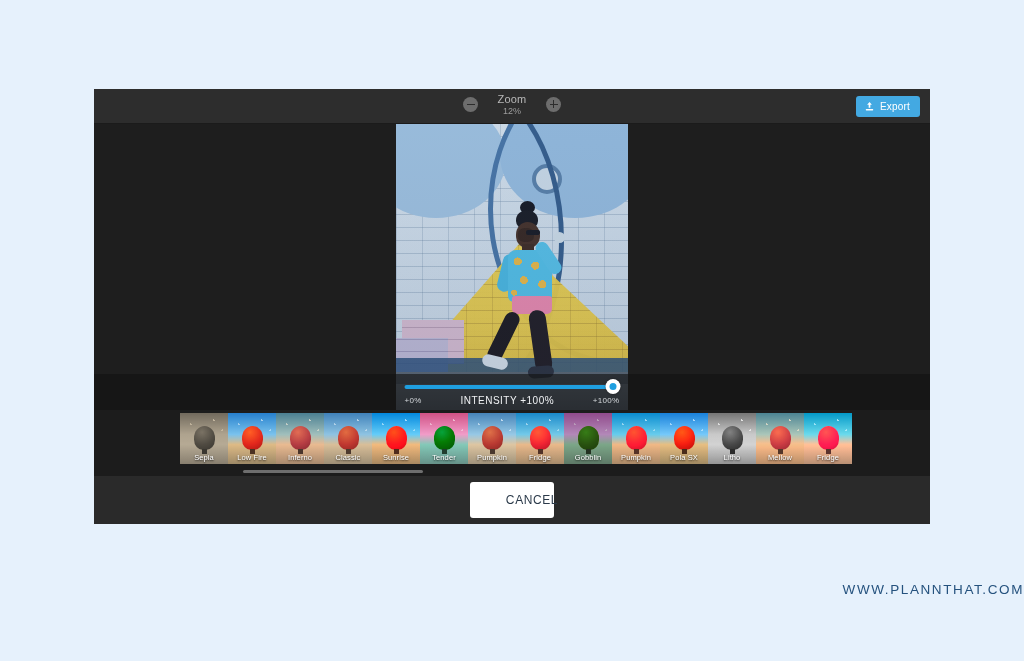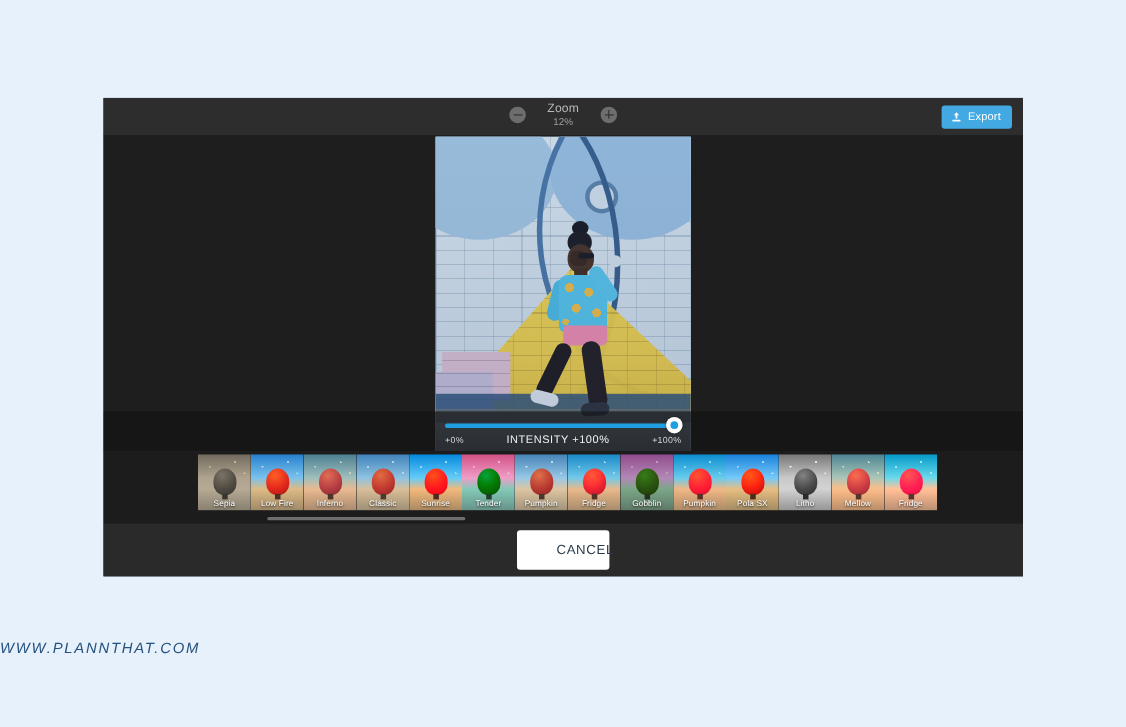--- a/index.html
+++ b/index.html
@@ -492,25 +492,24 @@
     background: #7ec6ee;
     color: #ffffff;
   }
 
   
   #site-footer {
     position: absolute;
     left: 0;
     top: 582px;
     width: 100%;
-    text-align: left;
+    text-align: right;
     font-size: 13.5px;
     letter-spacing: 1.6px;
     color: #25527e;
-    font-style: italic;
   }
 </style>
 </head>
 <body>
 
 <div id="app-window">
 
   <div id="top-bar">
 
     <div id="zoom-cluster">

